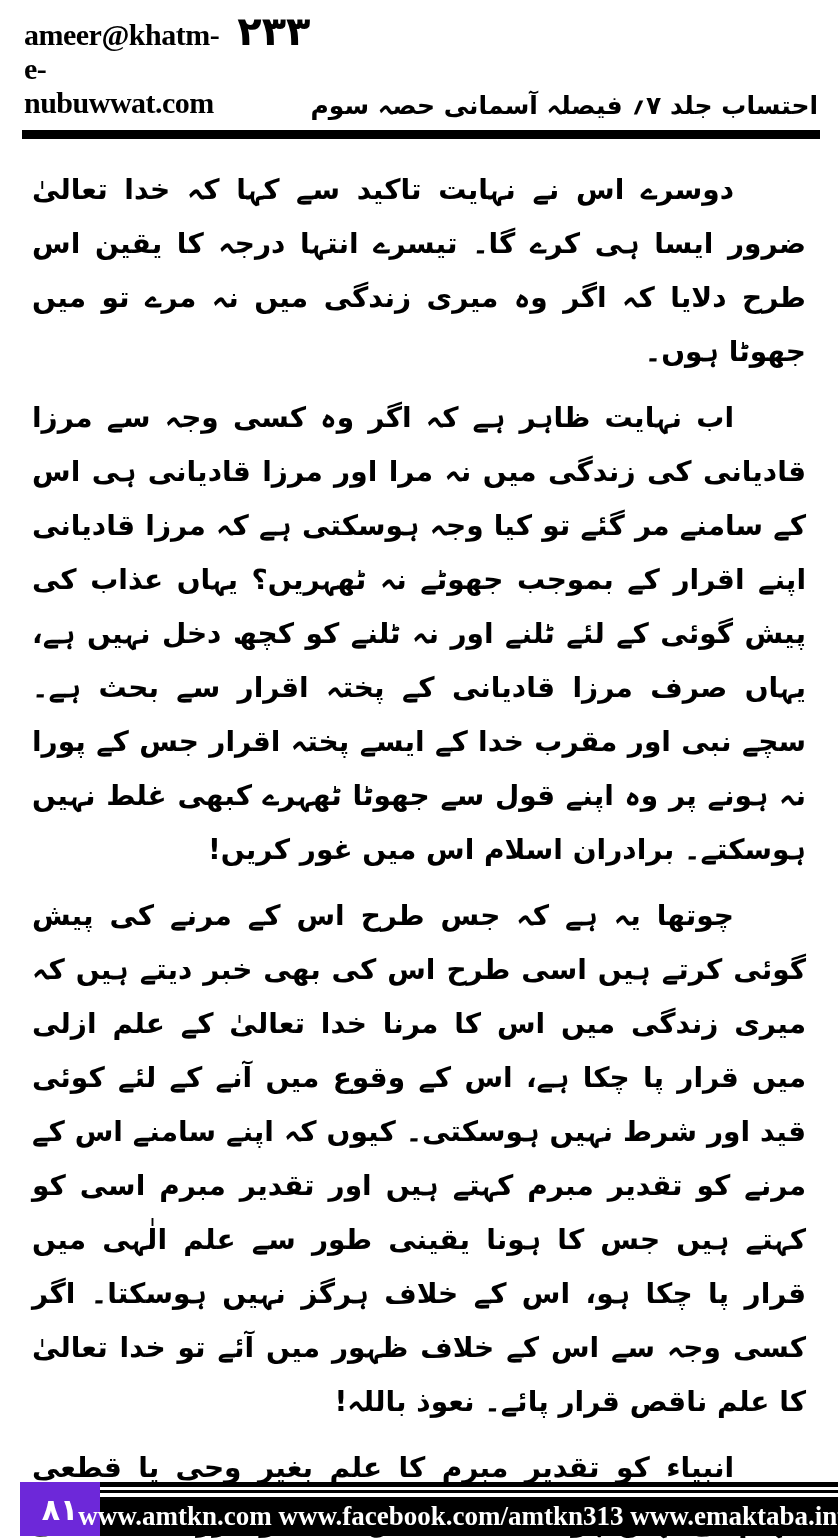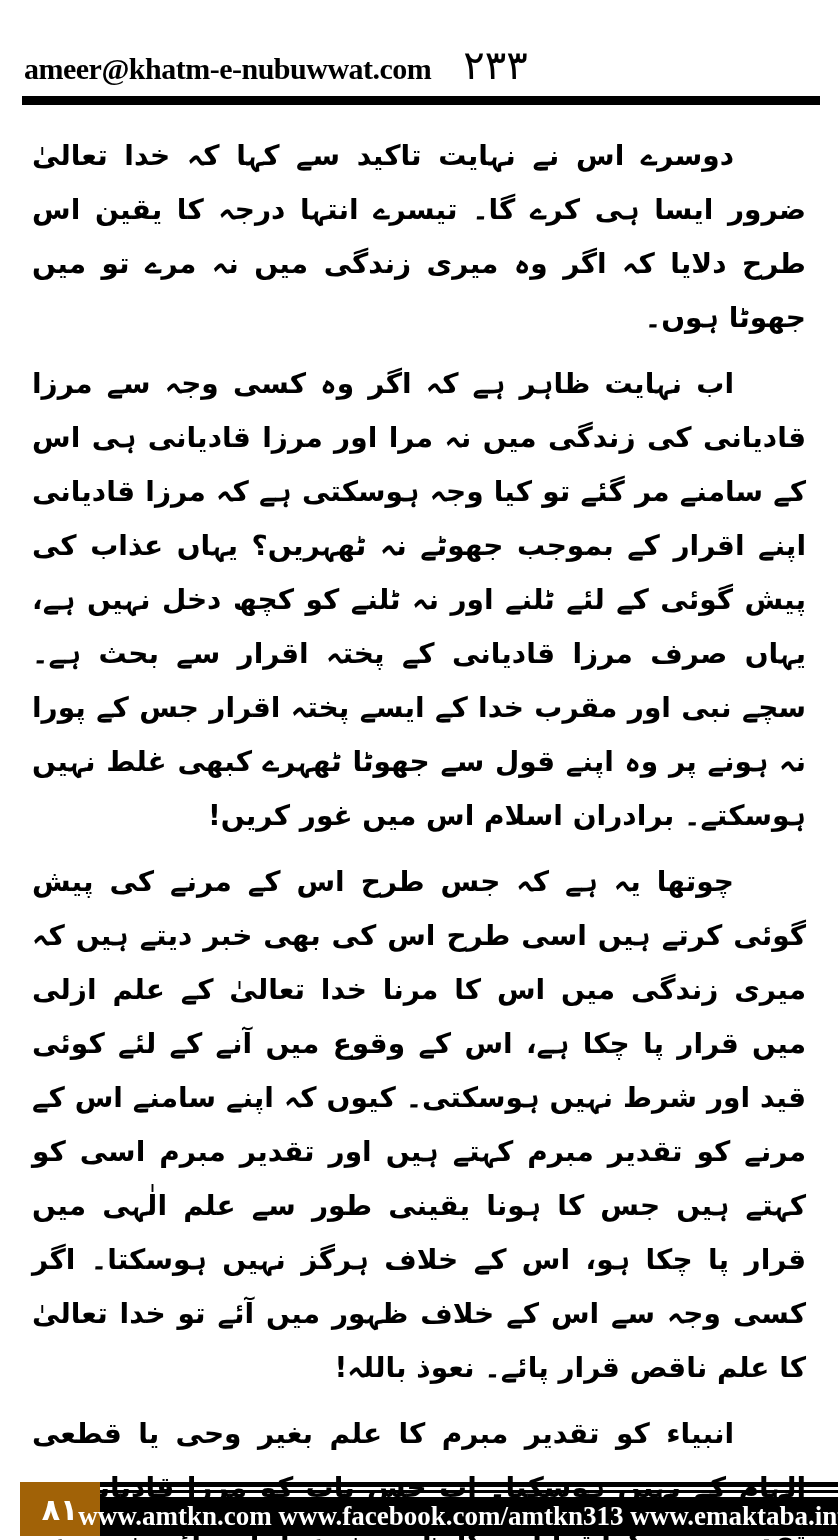--- a/index.html
+++ b/index.html
@@ -13,32 +13,31 @@
     color:#000;
   }
   
   .header{
     display:flex;
     align-items:flex-end;
     justify-content:space-between;
     padding:14px 22px 0 24px;
     direction:ltr;
   }
-  .header-left{display:flex;align-items:baseline;gap:32px;}
+  .header-left{display:flex;align-items:baseline;gap:16px;}
   .email{
     font-family:"Liberation Serif",serif;
     font-weight:bold;
     font-size:30px;
     letter-spacing:-0.5px;
   }
   .pagenum{
     font-size:40px;
-    font-weight:normal;
+    font-weight:bold;
     line-height:34px;
-    margin-top:34px;
   }
   .book-title{
     direction:rtl;
     font-weight:bold;
     font-size:25px;
     padding-top:2px;
     white-space:nowrap;
   }
   .header-rule{
     height:9px;
@@ -58,21 +57,21 @@
   
   .footer{
     position:absolute;
     left:0;bottom:0;
     width:840px;height:62px;
   }
   .folio-box{
     position:absolute;
     left:20px;bottom:4px;
     width:80px;height:54px;
-    background:#a16207;
+    background:#6d28d9;
     color:#fff;
     display:flex;align-items:center;justify-content:center;
     font-size:30px;font-weight:bold;
   }
   .footer-right{
     position:absolute;
     left:100px;right:2px;bottom:4px;
   }
   .rule-thick{height:5px;background:#000;}
   .rule-thin{height:3px;background:#000;margin-top:3px;}
@@ -91,20 +90,21 @@
 </head>
 <body>
 
 <div class="page">
 
   <div class="header">
     <div class="header-left">
       <div class="email">ameer@khatm-e-nubuwwat.com</div>
       <div class="pagenum">۲۳۳</div>
     </div>
+    <div class="book-title">احتساب جلد ۷؍ فیصلہ آسمانی حصہ سوم</div>
   </div>
   <div class="header-rule"></div>
 
   <div class="body-text">
     <p>دوسرے اس نے نہایت تاکید سے کہا کہ خدا تعالیٰ ضرور ایسا ہی کرے گا۔ تیسرے انتہا درجہ کا یقین اس طرح دلایا کہ اگر وہ میری زندگی میں نہ مرے تو میں جھوٹا ہوں۔</p>
     <p>اب نہایت ظاہر ہے کہ اگر وہ کسی وجہ سے مرزا قادیانی کی زندگی میں نہ مرا اور مرزا قادیانی ہی اس کے سامنے مر گئے تو کیا وجہ ہوسکتی ہے کہ مرزا قادیانی اپنے اقرار کے بموجب جھوٹے نہ ٹھہریں؟ یہاں عذاب کی پیش گوئی کے لئے ٹلنے اور نہ ٹلنے کو کچھ دخل نہیں ہے، یہاں صرف مرزا قادیانی کے پختہ اقرار سے بحث ہے۔ سچے نبی اور مقرب خدا کے ایسے پختہ اقرار جس کے پورا نہ ہونے پر وہ اپنے قول سے جھوٹا ٹھہرے کبھی غلط نہیں ہوسکتے۔ برادران اسلام اس میں غور کریں!</p>
     <p>چوتھا یہ ہے کہ جس طرح اس کے مرنے کی پیش گوئی کرتے ہیں اسی طرح اس کی بھی خبر دیتے ہیں کہ میری زندگی میں اس کا مرنا خدا تعالیٰ کے علم ازلی میں قرار پا چکا ہے، اس کے وقوع میں آنے کے لئے کوئی قید اور شرط نہیں ہوسکتی۔ کیوں کہ اپنے سامنے اس کے مرنے کو تقدیر مبرم کہتے ہیں اور تقدیر مبرم اسی کو کہتے ہیں جس کا ہونا یقینی طور سے علم الٰہی میں قرار پا چکا ہو، اس کے خلاف ہرگز نہیں ہوسکتا۔ اگر کسی وجہ سے اس کے خلاف ظہور میں آئے تو خدا تعالیٰ کا علم ناقص قرار پائے۔ نعوذ باللہ!</p>
     <p>انبیاء کو تقدیر مبرم کا علم بغیر وحی یا قطعی الہام کے نہیں ہوسکتا۔ اب جس بات کو مرزا قادیانی نے تقدیر مبرم کہا تھا اس کا ظہور نہ ہوا، اس لئے ضرور ہے کہ یا تو مرزا قادیانی کو مفتری کہا جائے یا یہ کہا جائے کہ اللہ عالم الغیب نہیں ہے۔</p>
 
   </div>

